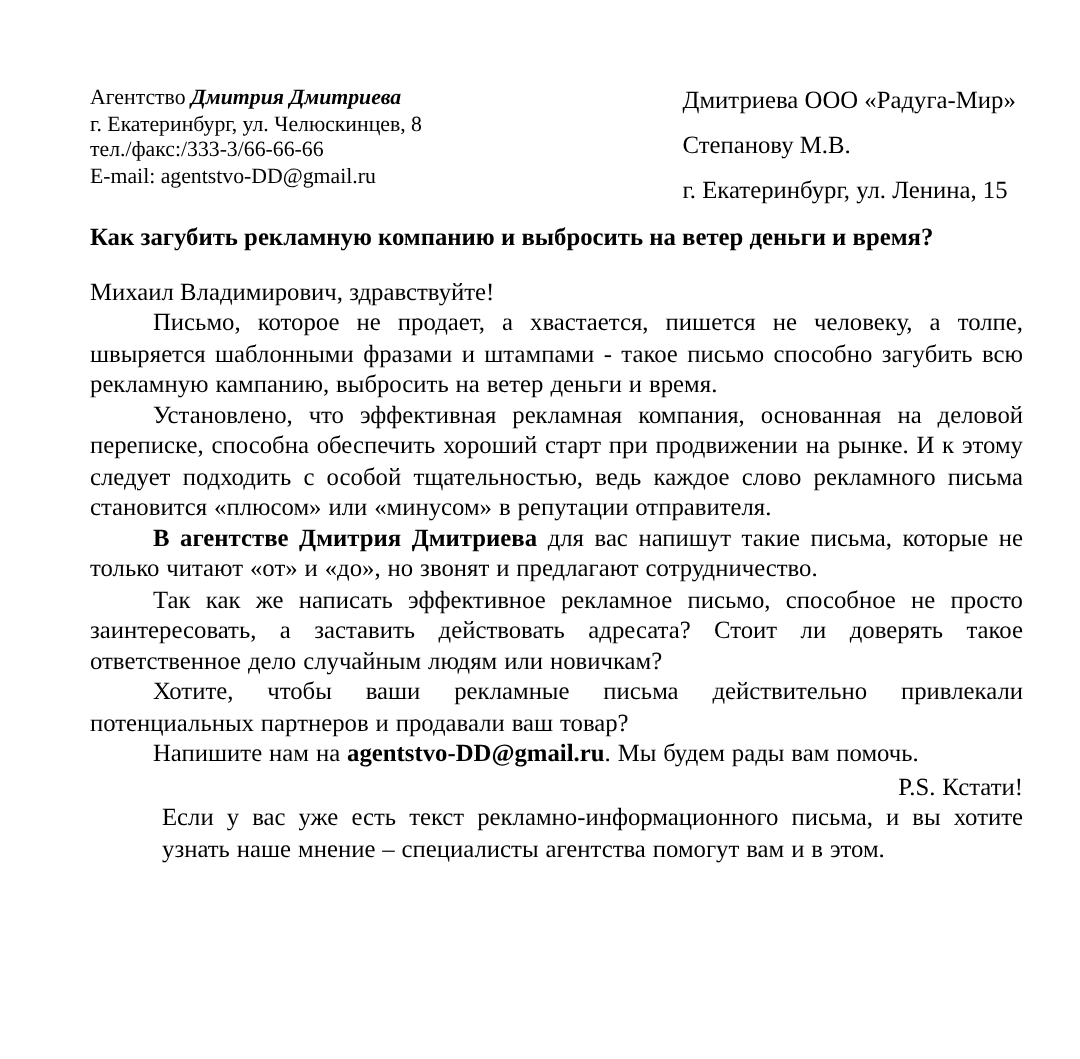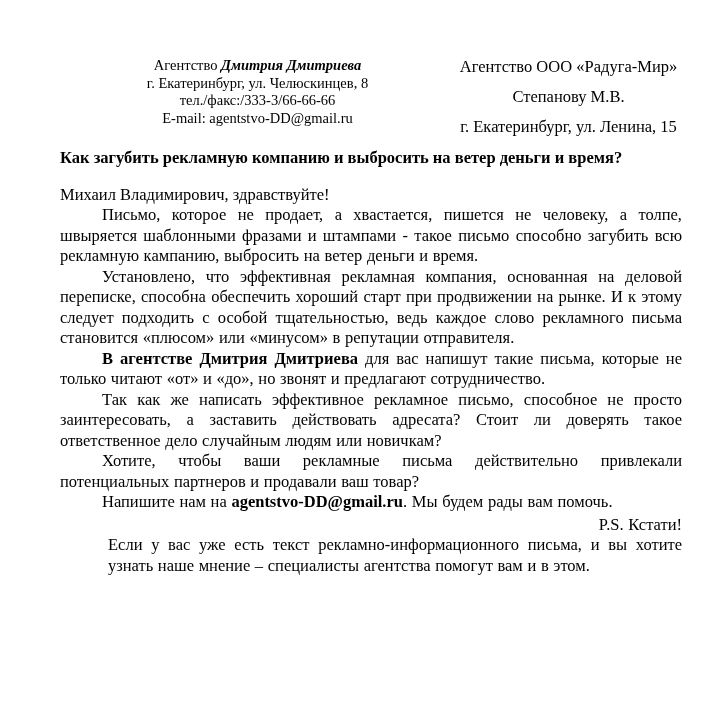--- a/index.html
+++ b/index.html
@@ -17,21 +17,20 @@
       font-family: "Liberation Serif", "DejaVu Serif", serif;
       padding: 57px 38px 0 60px;
       overflow: hidden;
     }
     
     .letter-header {
       display: flex;
       align-items: flex-start;
       min-height: 85px;
       margin-bottom: 5px;
-      text-align: center;
     }
     .sender-block {
       width: 395px;
       font-size: 14.5px;
       line-height: 17.5px;
       white-space: nowrap;
     }
     .recipient-block {
       flex: 1;
       min-width: 0;
@@ -74,21 +73,21 @@
 <div class="page">
 
   <div class="letter-header">
     <div class="sender-block">
       <div><span>Агентство </span><span class="bold-italic">Дмитрия Дмитриева</span></div>
       <div>г. Екатеринбург, ул. Челюскинцев, 8</div>
       <div>тел./факс:/333-3/66-66-66</div>
       <div>E-mail: agentstvo-DD@gmail.ru</div>
     </div>
     <div class="recipient-block">
-      <div>Агентство ООО «Радуга-Мир»</div>
+      <div>Дмитриева ООО «Радуга-Мир»</div>
       <div>Степанову М.В.</div>
       <div>г. Екатеринбург, ул. Ленина, 15</div>
     </div>
   </div>
 
   <div class="subject-line">Как загубить рекламную компанию и выбросить на ветер деньги и время?</div>
 
   <div class="greeting-line">Михаил Владимирович, здравствуйте!</div>
 
 

